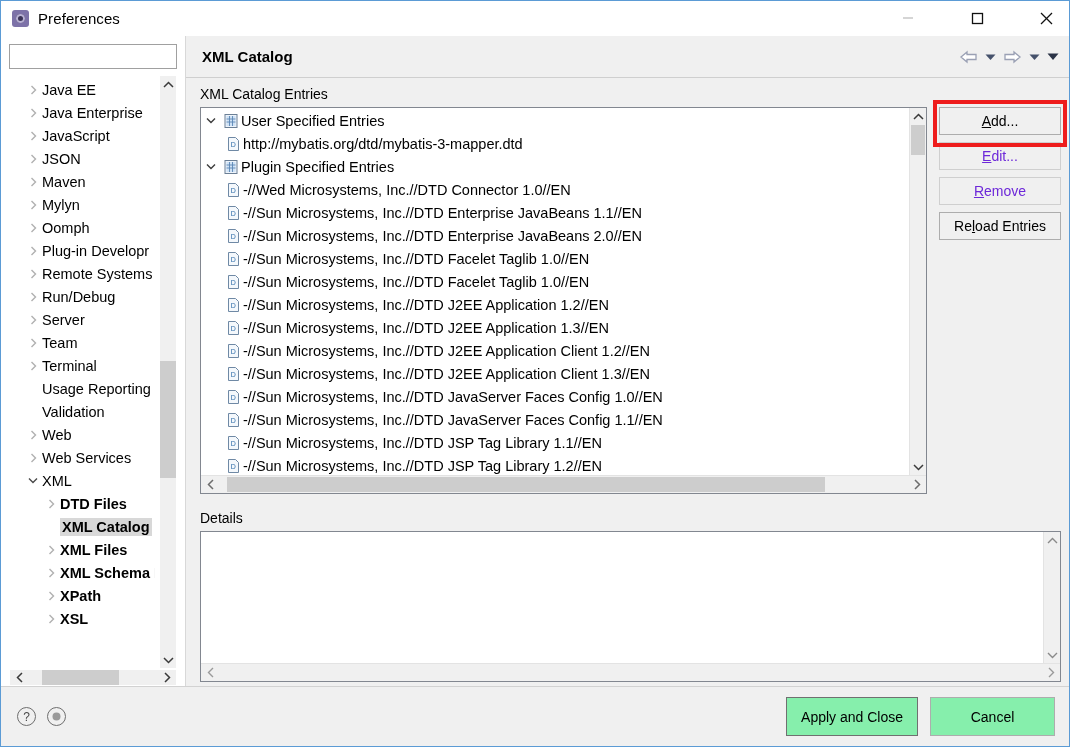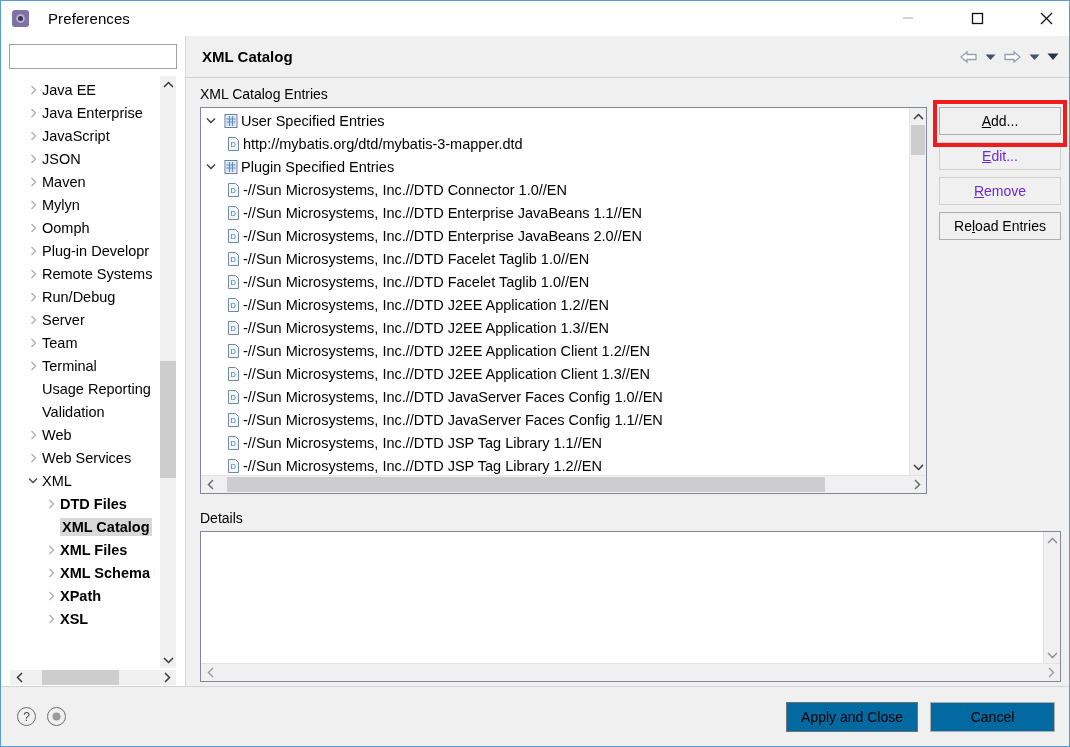--- a/index.html
+++ b/index.html
@@ -17,21 +17,20 @@
     border: 1px solid #5b9bd5;
     display: flex; flex-direction: column;
   }
 
   
   #titlebar {
     height: 35px; min-height: 35px;
     background: #ffffff;
     display: flex; align-items: center;
     position: relative;
-    gap: 10px;
   }
   #app-icon {
     width: 17px; height: 17px;
     margin-left: 11px; margin-right: 9px;
     border-radius: 3px;
     background: #7d72a8;
     position: relative;
     flex: none;
   }
   #app-icon::after {
@@ -283,23 +282,23 @@
   }
   #footer-icons { display: flex; align-items: center; gap: 11px; flex: 1; }
   .circ-icon {
     width: 19px; height: 19px; border-radius: 50%;
     border: 1px solid #6e6e6e;
     display: flex; align-items: center; justify-content: center;
     font-size: 12px; color: #4a4a4a;
   }
   #footer-buttons { display: flex; gap: 12px; }
   .fbtn {
-    height: 30px; min-width: 125px;
+    height: 39px; min-width: 125px;
     border: 1px solid #adadad;
-    background: #0369a1;
+    background: #86efac;
     font-family: "Liberation Sans", sans-serif;
     font-size: 14px; color: #000;
     cursor: default; padding: 0 14px;
   }
   .fbtn.primary { border-color: #707070; }
 </style>
 </head>
 <body>
 
 <div id="window">
@@ -651,21 +650,21 @@
                     </span>
                     <span>Plugin Specified Entries</span>
                   </div>
                   <div class="erow child">
                     <span class="eicon">
                       <svg width="13" height="14" viewBox="0 0 13 14">
                         <path d="M1.5,0.5 L8.5,0.5 L11.5,3.5 L11.5,13.5 L1.5,13.5 Z" fill="#f4f8fc" stroke="#6f89a5" stroke-width="1"></path>
                         <text x="6.2" y="10" font-family="Liberation Sans, sans-serif" font-size="7" fill="#2e6ca8" text-anchor="middle">D</text>
                       </svg>
                     </span>
-                    <span>-//Sun Microsystems, Inc.//DTD Connector 1.0//EN</span>
+                    <span>-//Wed Microsystems, Inc.//DTD Connector 1.0//EN</span>
                   </div>
                   <div class="erow child">
                     <span class="eicon">
                       <svg width="13" height="14" viewBox="0 0 13 14">
                         <path d="M1.5,0.5 L8.5,0.5 L11.5,3.5 L11.5,13.5 L1.5,13.5 Z" fill="#f4f8fc" stroke="#6f89a5" stroke-width="1"></path>
                         <text x="6.2" y="10" font-family="Liberation Sans, sans-serif" font-size="7" fill="#2e6ca8" text-anchor="middle">D</text>
                       </svg>
                     </span>
                     <span>-//Sun Microsystems, Inc.//DTD Enterprise JavaBeans 1.1//EN</span>
                   </div>

